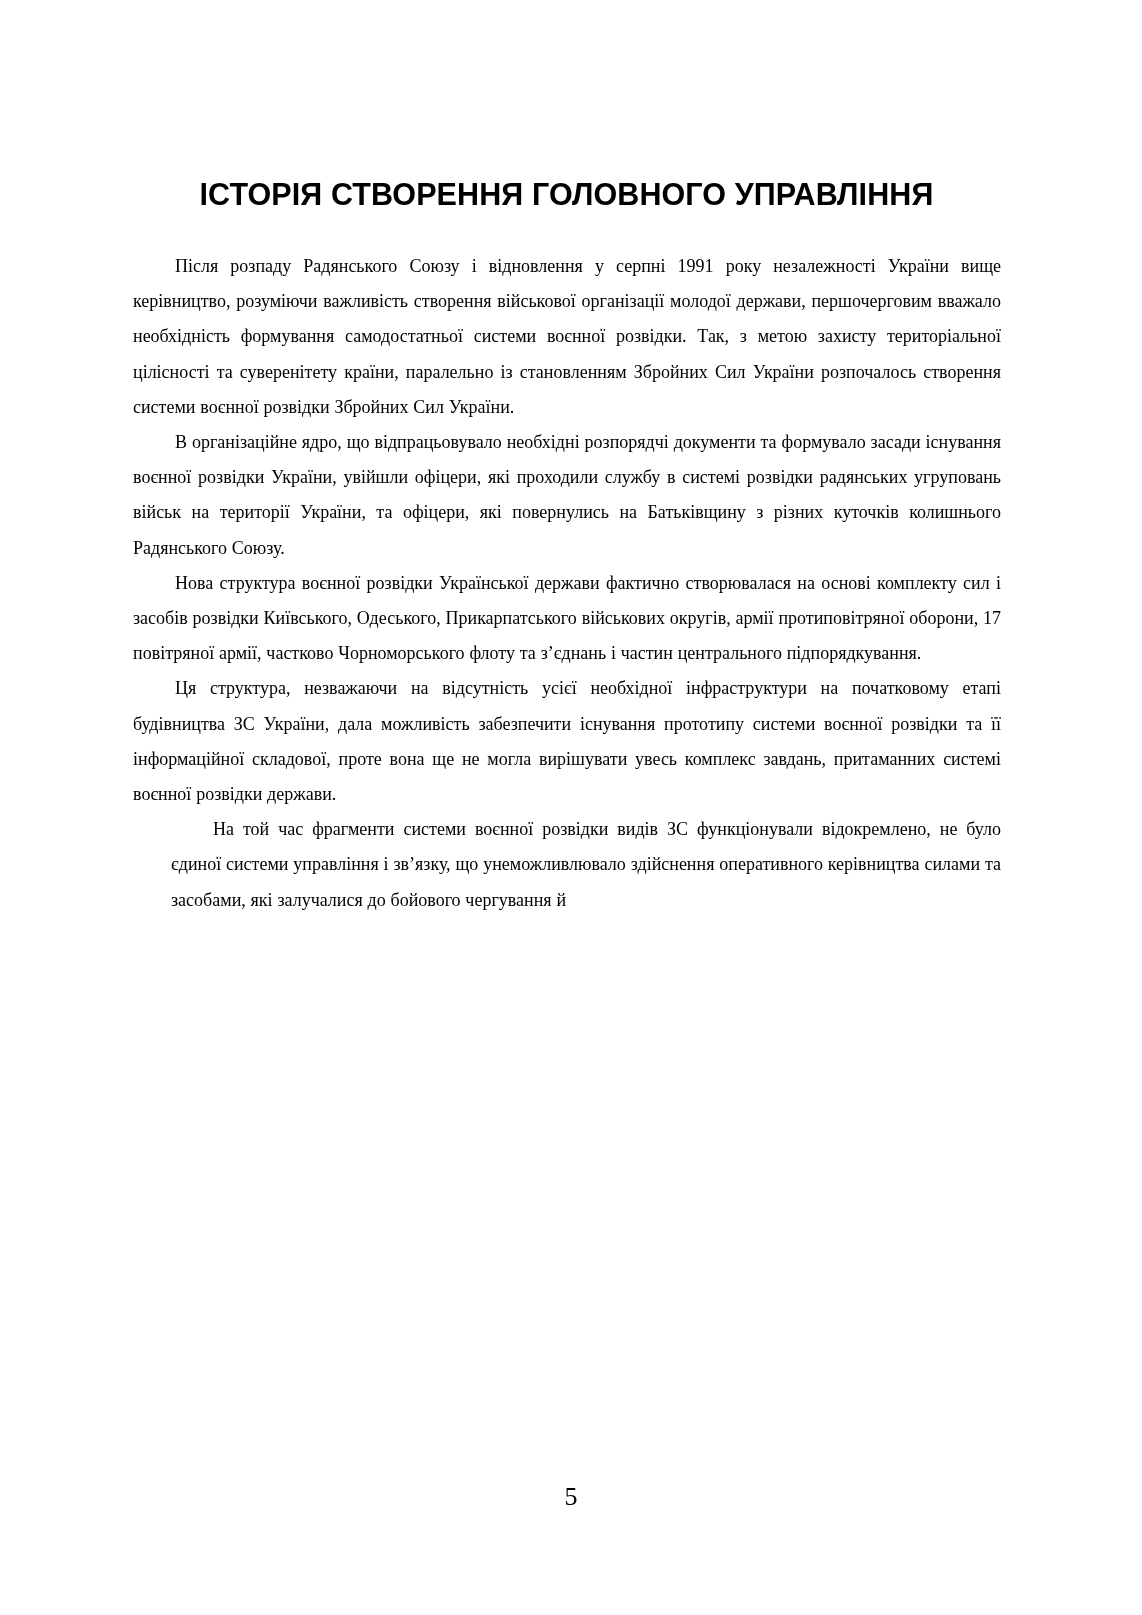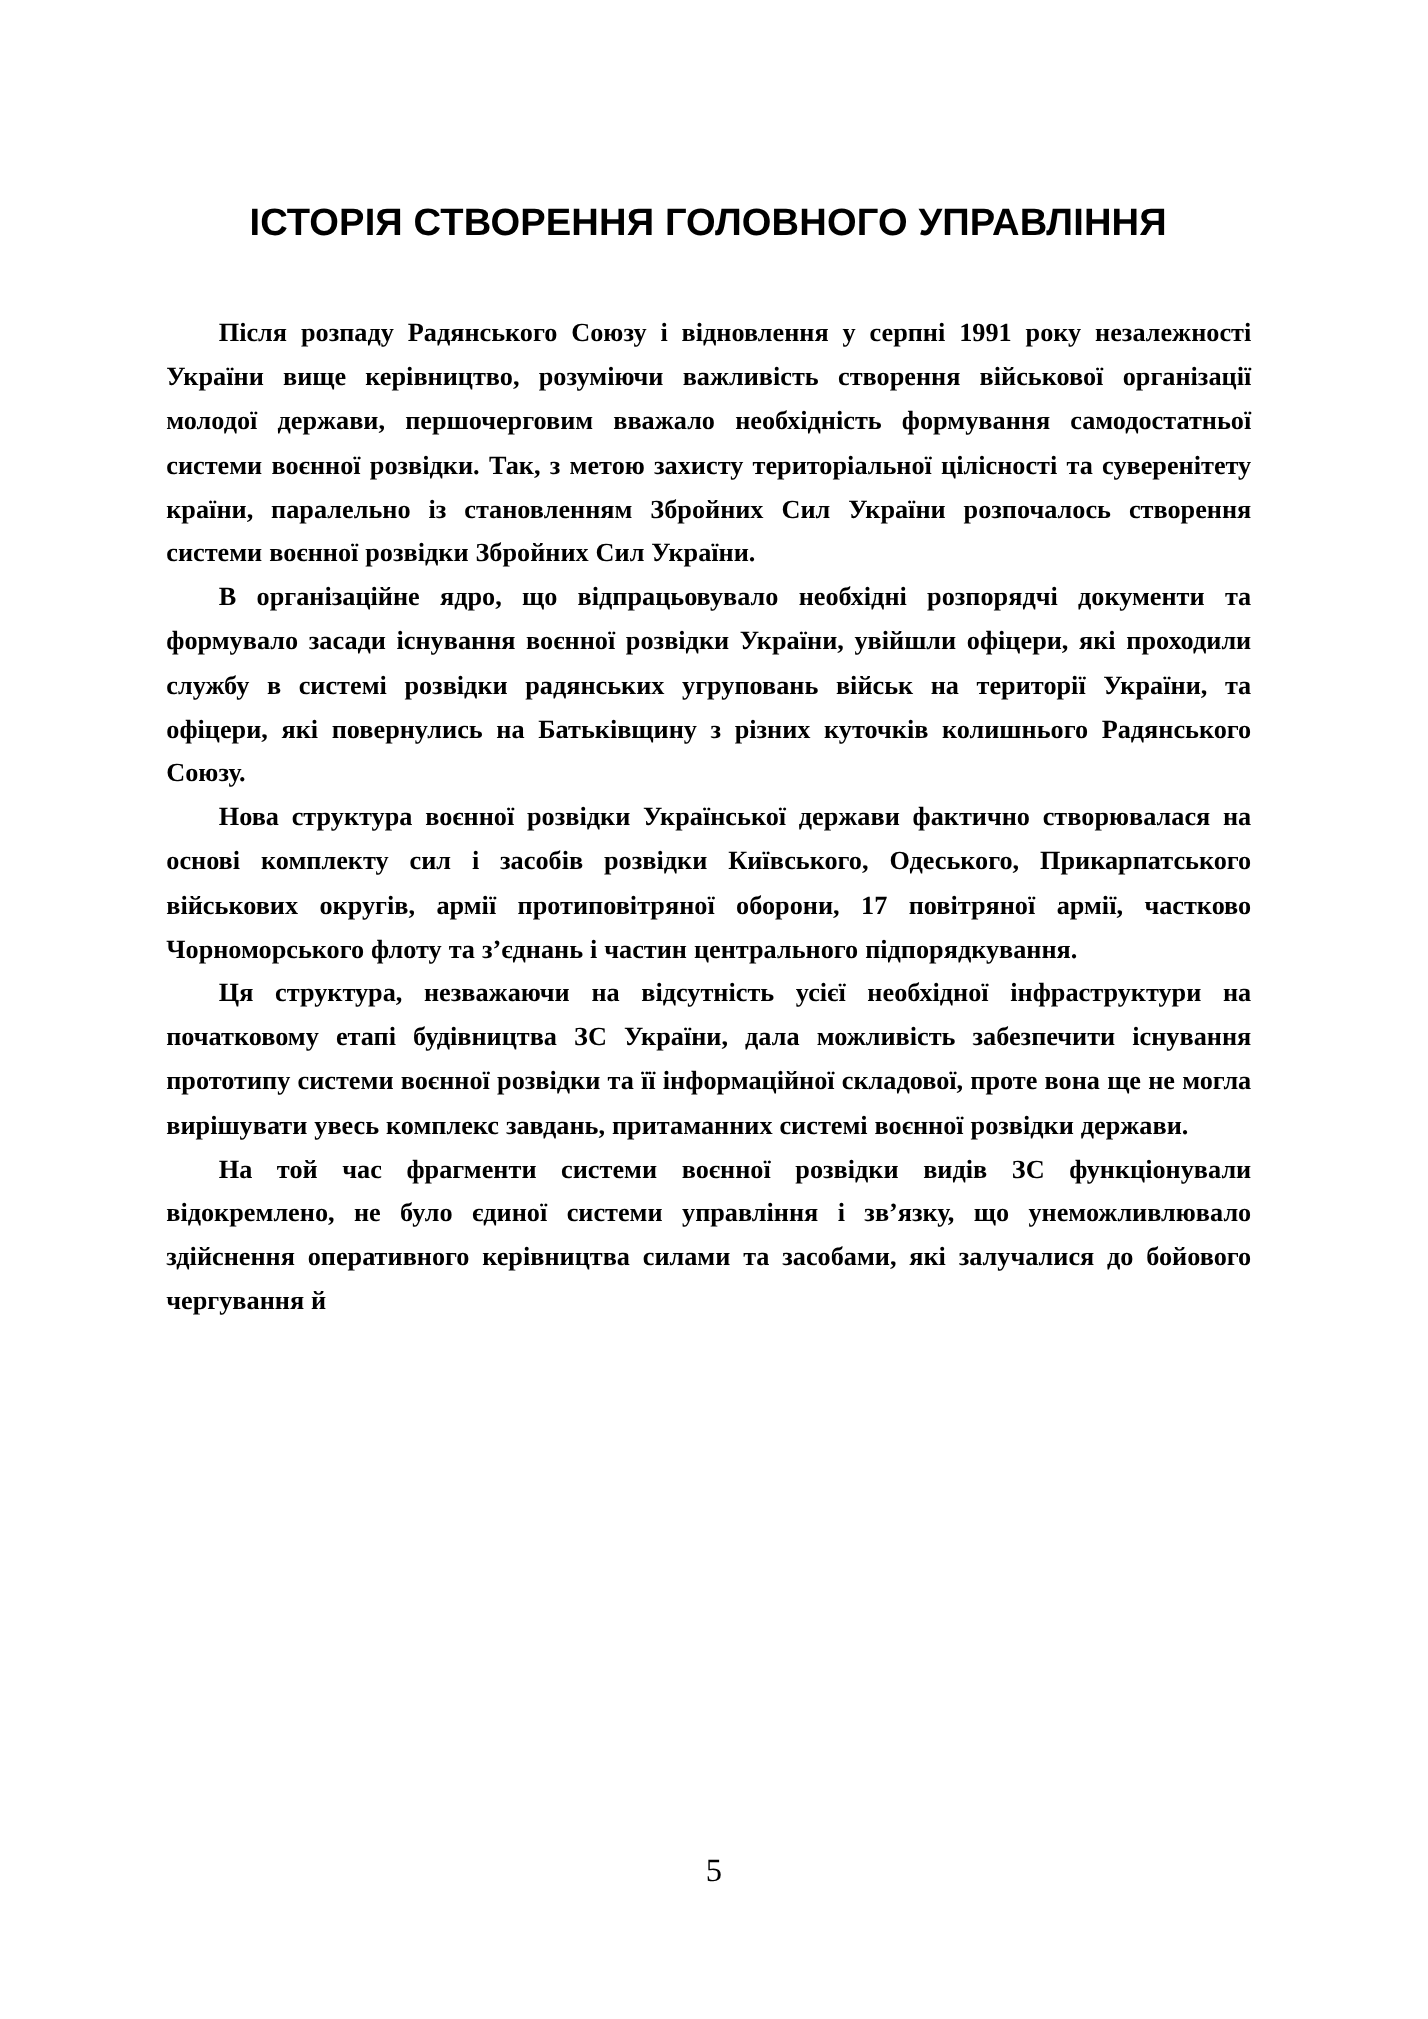--- a/index.html
+++ b/index.html
@@ -21,21 +21,21 @@
   .page {
     position: absolute;
     inset: 0;
     background: #ffffff;
   }
 
   
   .doc-title {
     position: absolute;
     left: 133px;
-    top: 138px;
+    top: 154px;
     width: 867px;
     text-align: center;
     font-family: "Liberation Sans", "DejaVu Sans", sans-serif;
     font-weight: bold;
     font-size: 30.5px;
     line-height: 41px;
     letter-spacing: 0.1px;
     color: #000000;
   }
   .doc-title .title-line {
@@ -50,31 +50,30 @@
     top: 249px;
     width: 868px;
   }
 
   .para {
     margin: 0;
     padding: 0;
     text-align: justify;
     text-justify: inter-word;
     text-indent: 42px;
-    font-size: 21px;
+    font-size: 18px;
     line-height: 35.2px;
     font-family: "Liberation Serif", "DejaVu Serif", serif;
     color: #000000;
     hyphens: none;
     -webkit-hyphens: none;
     word-spacing: 0.3px;
-    font-weight: bold;
   }
   
-  .para:last-child { text-align-last: left; }
+  .para:last-child { text-align-last: left; margin-left: 38px; }
 
   
   .page-number {
     position: absolute;
     left: 0;
     right: 0;
     top: 1482px;
     text-align: center;
     font-family: "Liberation Serif", "DejaVu Serif", serif;
     font-size: 26px;

